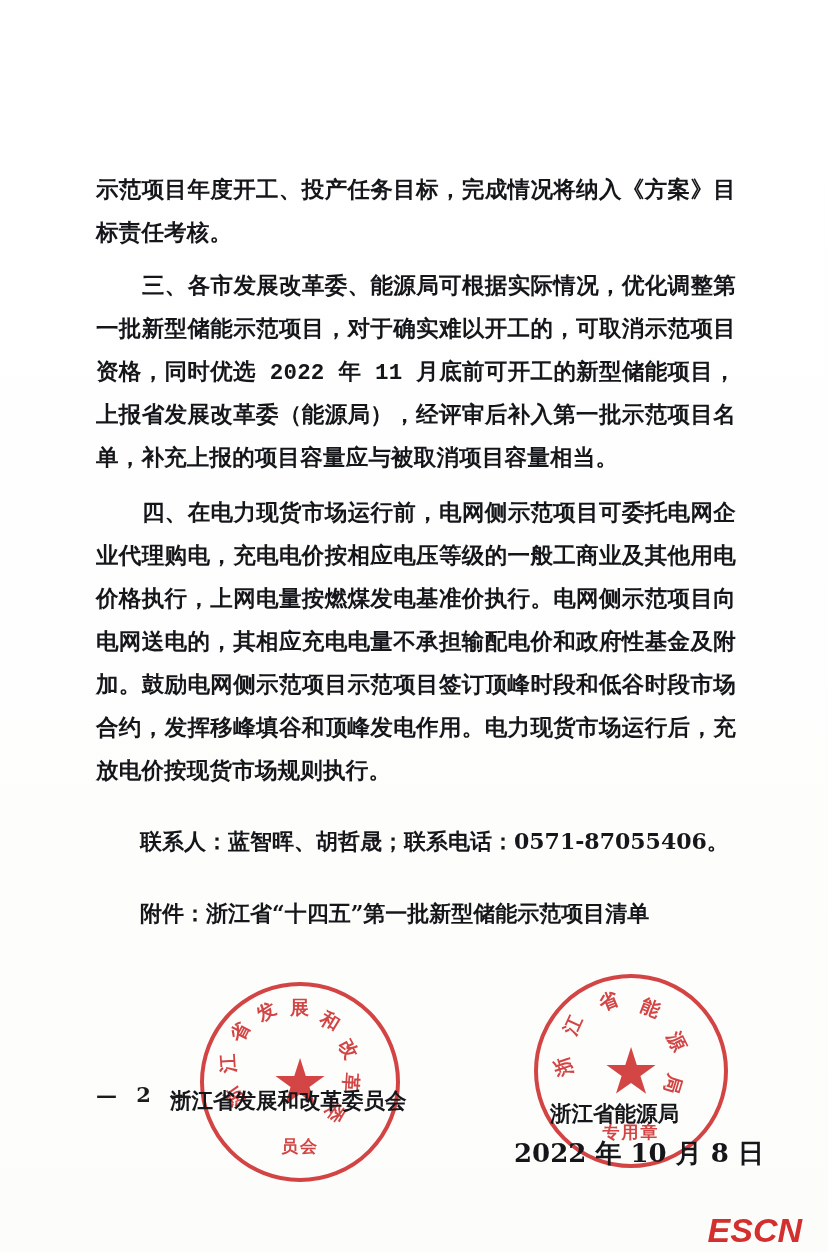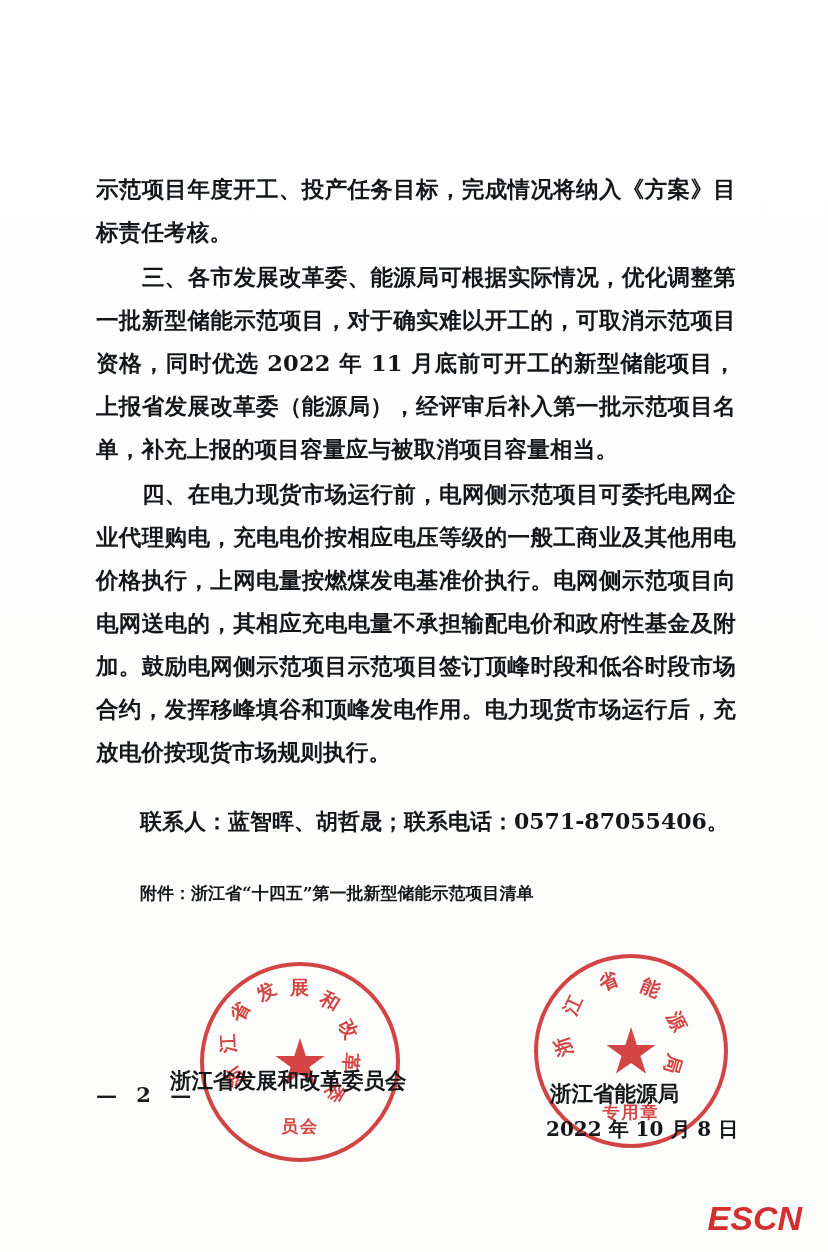--- a/index.html
+++ b/index.html
@@ -45,37 +45,38 @@
     font-size: 22.5px;
     line-height: 43px;
     letter-spacing: 0.2px;
     text-align: justify;
     text-justify: inter-ideograph;
     margin: 0 0 0 0;
     color: #14161a;
     font-weight: 600;
   }
   .para + .para {
-    margin-top: 2px;
+    margin-top: 12px;
+    font-family: Liberation Mono, monospace;
   }
   .indent {
     text-indent: 46px;
   }
 
   
   .line-contact {
     font-size: 22px;
     line-height: 42px;
     font-weight: 600;
     text-indent: 44px;
     margin-top: 26px;
     color: #14161a;
   }
   .line-attach {
-    font-size: 17px;
+    font-size: 22px;
     line-height: 42px;
     font-weight: 600;
     text-indent: 44px;
     margin-top: 30px;
     color: #14161a;
   }
 
   
   #sig-block {
     position: relative;
@@ -84,21 +85,21 @@
   }
   .sig-name {
     position: absolute;
     font-size: 21.5px;
     font-weight: 600;
     color: #14161a;
     white-space: nowrap;
   }
   #sig-left-name  { left: 74px;  top: 126px; }
   #sig-right-name { left: 454px; top: 126px; margin-top: 13px; }
-  #sig-date       { left: 450px; top: 176px; font-size: 20px; font-weight: 600; color:#14161a; position:absolute; white-space:nowrap;}
+  #sig-date       { left: 418px; top: 176px; font-size: 26px; font-weight: 600; color:#14161a; position:absolute; white-space:nowrap;}
 
   
   .seal {
     position: absolute;
     border-radius: 50%;
     border: 4px solid #cf2b2b;
     opacity: 0.88;
     mix-blend-mode: multiply;
   }
   #seal-left {
@@ -157,21 +158,21 @@
     font-size: 21px;
     letter-spacing: 6px;
     color: #1b1b1b;
     font-weight: 600;
   }
 
   
   #watermark {
     position: absolute;
     right: 26px;
-    bottom: 14px;
+    bottom: 2px;
     display: flex;
     align-items: center;
     gap: 6px;
     font-family: "Liberation Sans", sans-serif;
   }
   #wm-escn {
     font-size: 34px;
     font-weight: 800;
     color: #d32f2f;
     letter-spacing: 0px;

